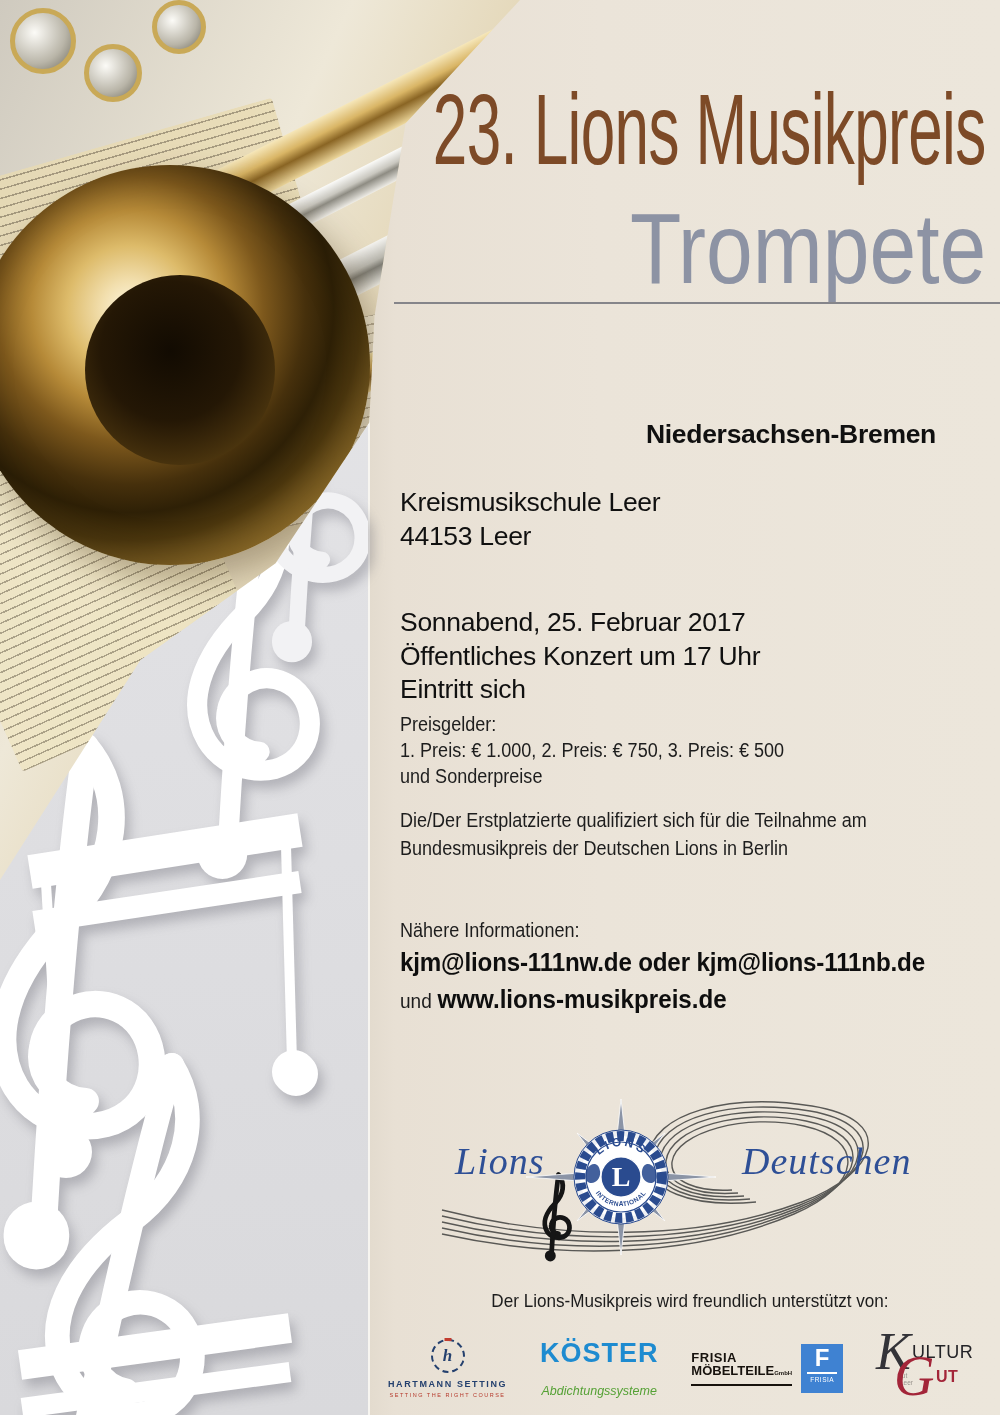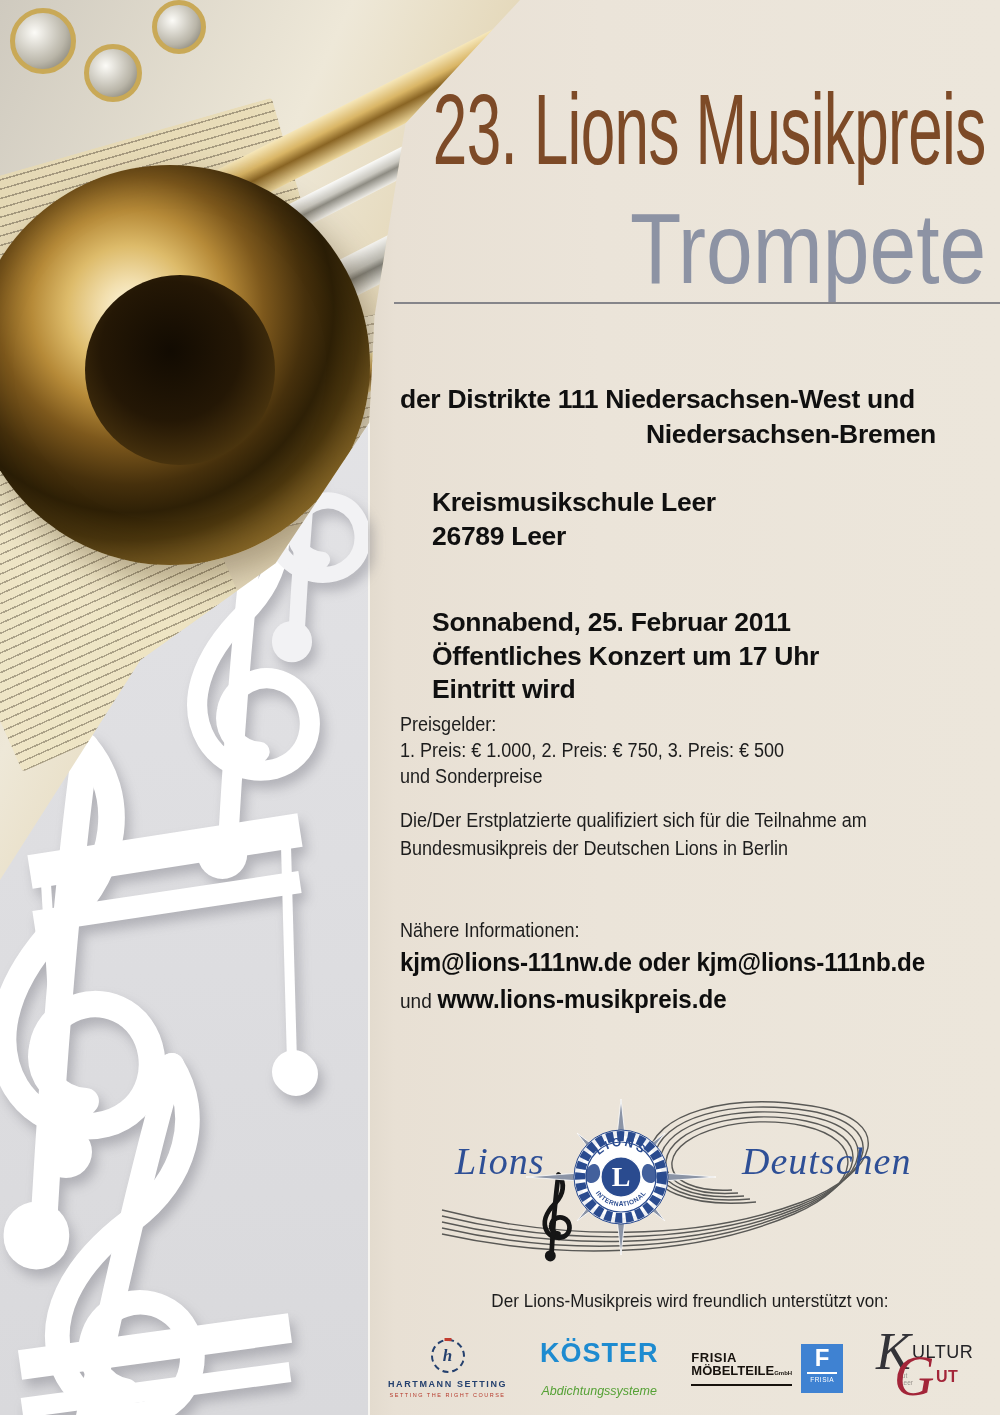--- a/index.html
+++ b/index.html
@@ -44,21 +44,21 @@
     background:radial-gradient(circle at 45% 40%,#120b02 0%,#241705 45%,#4a340e 75%,rgba(74,52,14,0) 100%);}
   
   .title{position:absolute;top:72px;right:14px;z-index:3;font-size:100px;color:#7d4a27;
     transform:scaleX(.62);transform-origin:100% 50%;white-space:nowrap;letter-spacing:-1px;}
   .instrument{position:absolute;top:191px;right:14px;z-index:3;font-size:100px;color:#8d93a4;
     transform:scaleX(.84);transform-origin:100% 50%;white-space:nowrap;}
   .title-rule{position:absolute;left:394px;top:302px;width:606px;height:2px;background:#85858a;z-index:3;}
   
   .abs{position:absolute;z-index:4;}
   .bold-line{font-weight:bold;font-size:26.5px;color:#101010;letter-spacing:-.3px;white-space:nowrap;}
-  .bold-block{font-weight:bold;font-size:26.5px;line-height:33.5px;color:#101010;letter-spacing:-.3px;white-space:nowrap;margin-left:32px;}
+  .bold-block{font-weight:normal;font-size:26.5px;line-height:33.5px;color:#101010;letter-spacing:-.3px;white-space:nowrap;}
   .body-block{font-size:20.5px;line-height:26px;color:#1d1d1d;transform:scaleX(.88);transform-origin:0 0;white-space:nowrap;}
   .district2{width:536px;text-align:right;}
   .emails{font-size:26px;font-weight:bold;color:#0e0e0e;transform:scaleX(.93);transform-origin:0 0;white-space:nowrap;letter-spacing:-.2px;}
   .webline{transform:scaleX(.93);transform-origin:0 0;white-space:nowrap;}
   .webline .und{font-size:20.5px;color:#1d1d1d;}
   .webline .site{font-size:26px;font-weight:bold;color:#0e0e0e;margin-left:6px;}
   
   .logo-text{position:absolute;z-index:5;font-family:"Liberation Serif",serif;font-style:italic;
     font-size:38px;color:#2e4f96;letter-spacing:1px;}
   .swoosh{position:absolute;left:430px;top:1082px;z-index:4;}
@@ -139,32 +139,31 @@
     <div class="sheet s2"></div>
     <div class="tube gold2"></div>
     <div class="bell"></div>
     <div class="bell-inner"></div>
   </div>
 
   <div class="title">23. Lions Musikpreis</div>
   <div class="instrument">Trompete</div>
   <div class="title-rule"></div>
 
-  <div class="abs bold-line" style="left:400px;top:384px;">der Distrikte 111 Niedersachsen-West und</div>
   <div class="abs bold-line district2" style="left:400px;top:419px;">Niedersachsen-Bremen</div>
 
   <div class="abs bold-block" style="left:400px;top:486px;">
     <div>Kreismusikschule Leer</div>
-    <div>26789 Leer</div>
+    <div>44153 Leer</div>
   </div>
 
   <div class="abs bold-block" style="left:400px;top:606px;">
-    <div>Sonnabend, 25. Februar 2011</div>
+    <div>Sonnabend, 25. Februar 2017</div>
     <div>Öffentliches Konzert um 17 Uhr</div>
-    <div>Eintritt wird</div>
+    <div>Eintritt sich</div>
   </div>
 
   <div class="abs body-block" style="left:400px;top:711px;">
     <div>Preisgelder:</div>
     <div>1. Preis: € 1.000, 2. Preis: € 750, 3. Preis: € 500</div>
     <div>und Sonderpreise</div>
   </div>
 
   <div class="abs body-block" style="left:400px;top:806px;line-height:27.5px;">
     <div>Die/Der Erstplatzierte qualifiziert sich für die Teilnahme am</div>

